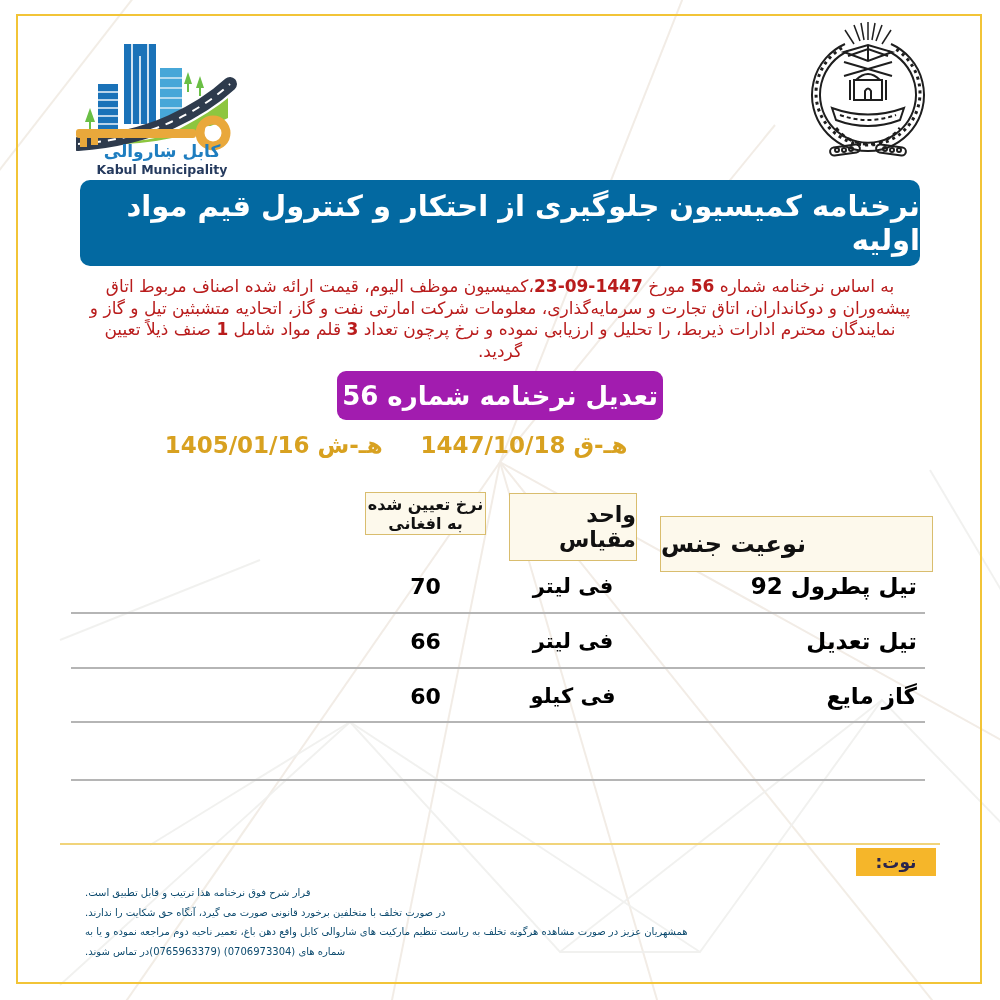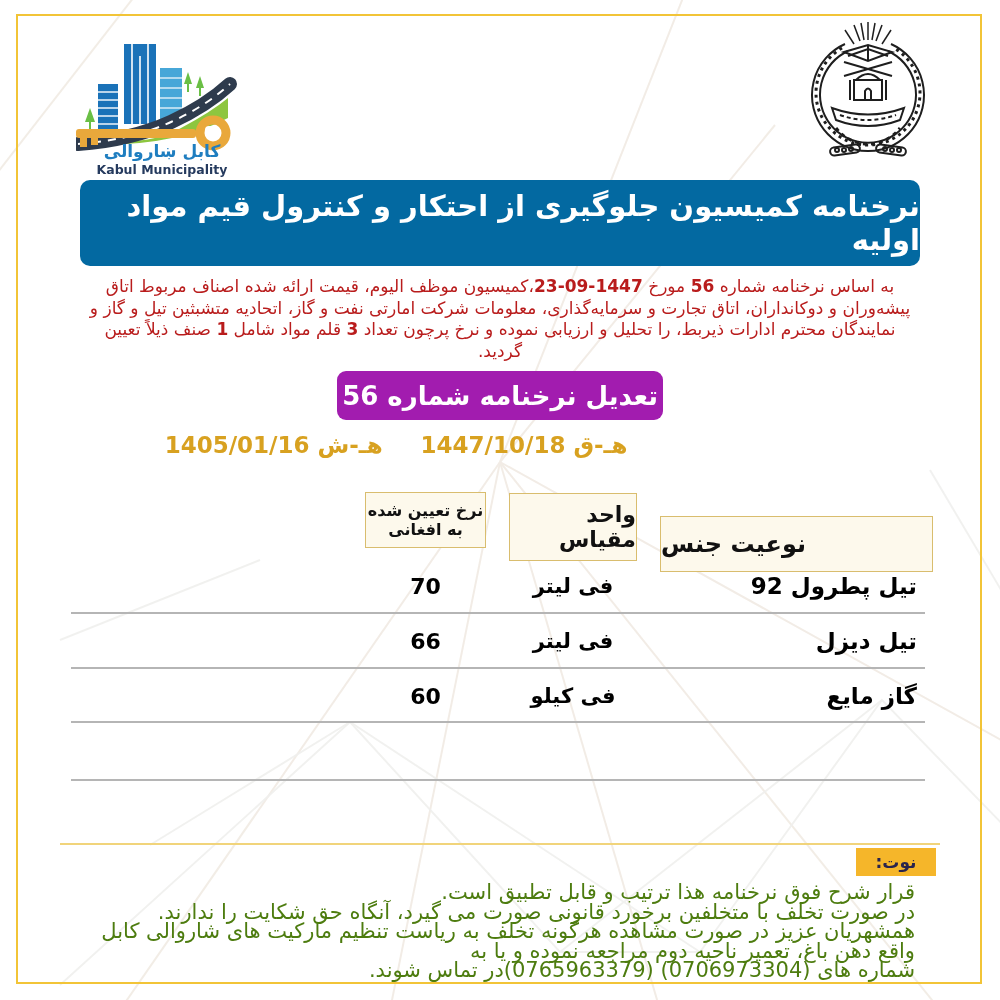--- a/index.html
+++ b/index.html
@@ -36,40 +36,40 @@
   .dates {
     position:absolute; left:0; top:432px; width:792px; z-index:2;
     display:flex; justify-content:center; gap:38px;
     color:#d8a120; font-weight:bold; font-size:23px;
   }
   .th {
     position:absolute; z-index:2; background:#fdf9ec; border:1.5px solid #d9bd6e;
     display:flex; align-items:center; justify-content:center;
     font-weight:bold; color:#111; direction:rtl;
   }
-  .th-price { left:365px; top:492px; width:121px; height:56px;
+  .th-price { left:365px; top:492px; width:121px; height:43px;
               flex-direction:column; font-size:16px; line-height:19px; }
   .th-unit  { left:509px; top:493px; width:128px; height:68px; font-size:22px; }
   .th-item  { left:660px; top:516px; width:273px; height:56px;
               justify-content:flex-end; padding-right:16px; font-size:24px; }
   .trow { position:absolute; left:60px; width:880px; height:55px; z-index:2; }
   .cell { position:absolute; top:50%; transform:translateY(-50%); font-weight:bold; color:#000000; direction:rtl; }
   .cell-price { left:305px; width:121px; text-align:center; font-size:22px; }
   .cell-unit  { left:449px; width:128px; text-align:center; font-size:21px; }
   .cell-item  { left:600px; width:273px; text-align:right; padding-right:16px; font-size:23px; }
   .divider { position:absolute; left:71px; width:854px; height:2px; background:#b5b5b5; z-index:2; }
   .goldline { position:absolute; left:60px; top:843px; width:880px; height:2px; background:#f1d47b; z-index:2; }
   .note-badge {
     position:absolute; left:856px; top:848px; width:80px; height:28px; z-index:2;
     background:#f5b62a; color:#29244d; font-weight:bold; font-size:17px;
     display:flex; align-items:center; justify-content:center; direction:rtl;
   }
   .note-text {
     position:absolute; left:85px; top:883px; width:830px; z-index:2;
-    direction:rtl; text-align:right; font-size:21px; line-height:19.5px; color:#4d7c0f;
+    direction:rtl; text-align:left; font-size:10px; line-height:19.5px; color:#0c4a6e;
   }
 </style>
 </head>
 <body>
 
 <div class="page">
 
   <svg class="bg-pattern" width="1000" height="1000" viewBox="0 0 1000 1000">
     <g stroke="#efe8e0" stroke-width="2" fill="none" opacity="0.8">
       <path d="M-20,195 L155,-30"></path>
@@ -218,21 +218,21 @@
   <div class="trow" style="top:558px">
     <div class="cell cell-price">70</div>
     <div class="cell cell-unit">فی لیتر</div>
     <div class="cell cell-item">تیل پطرول 92</div>
   </div>
   <div class="divider" style="top:612px"></div>
 
   <div class="trow" style="top:613px">
     <div class="cell cell-price">66</div>
     <div class="cell cell-unit">فی لیتر</div>
-    <div class="cell cell-item">تیل دیزل</div>
+    <div class="cell cell-item">تیل تعدیل</div>
   </div>
   <div class="divider" style="top:667px"></div>
 
   <div class="trow" style="top:668px">
     <div class="cell cell-price">60</div>
     <div class="cell cell-unit">فی کیلو</div>
     <div class="cell cell-item">گاز مایع</div>
   </div>
   <div class="divider" style="top:721px"></div>
   <div class="divider" style="top:779px"></div>

